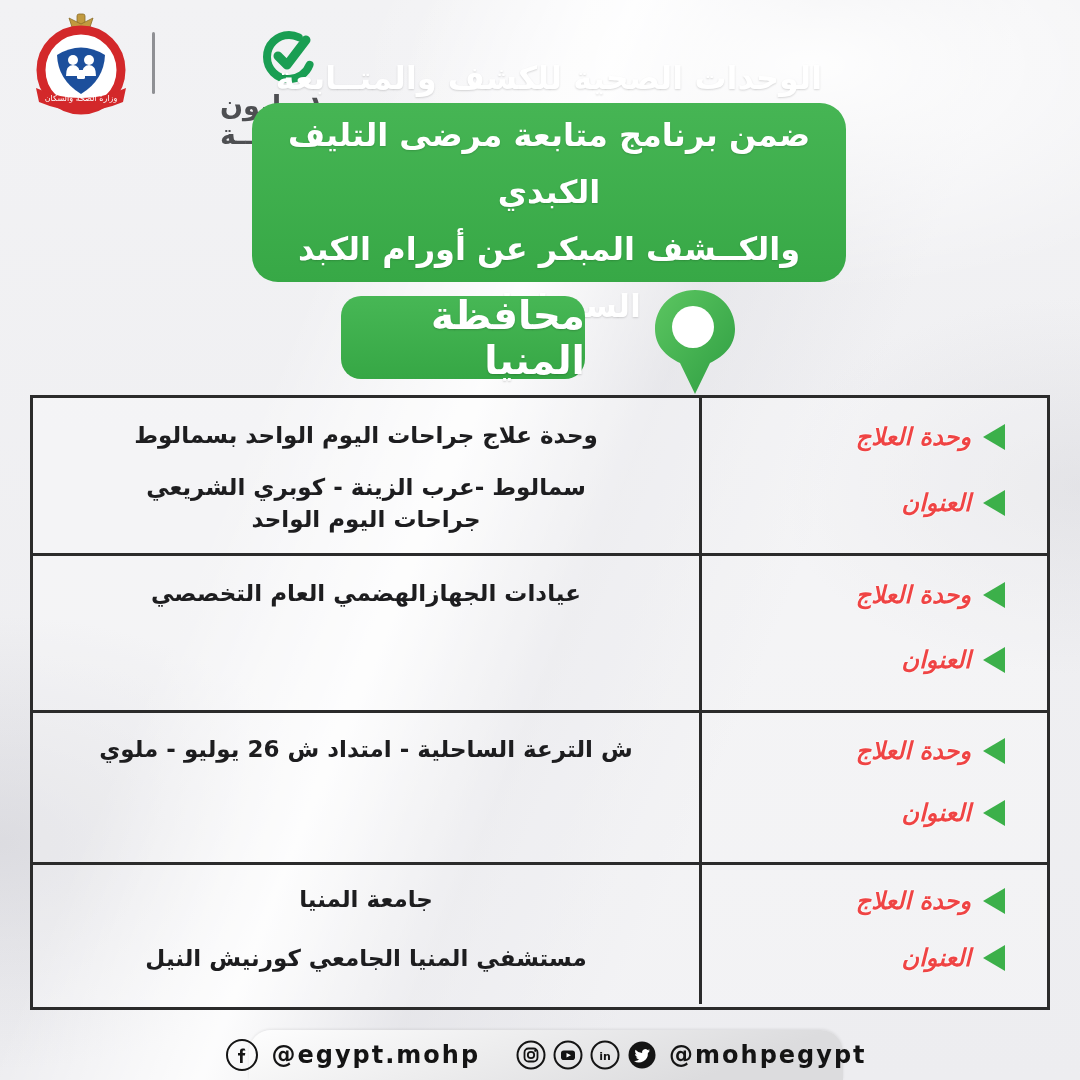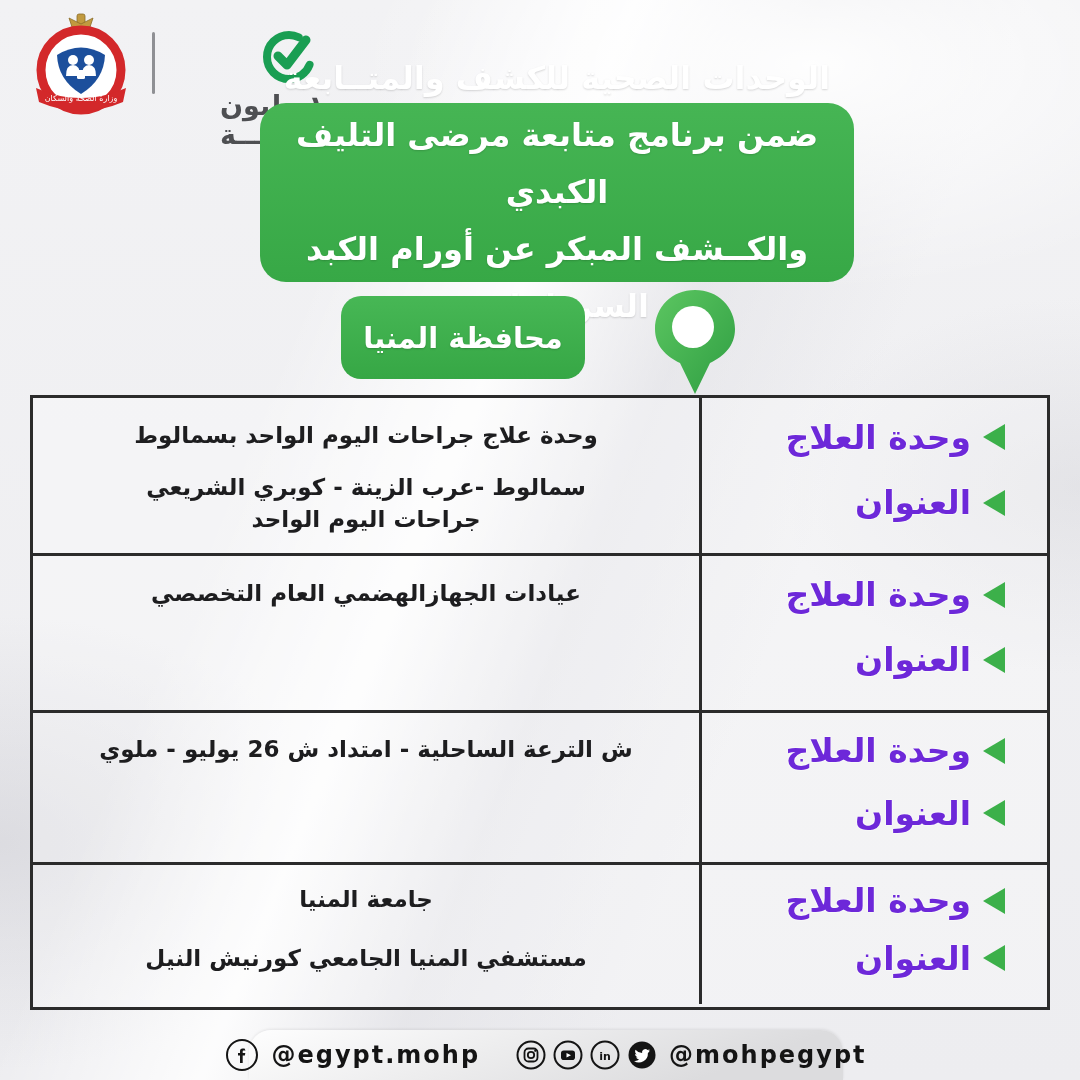--- a/index.html
+++ b/index.html
@@ -18,33 +18,33 @@
   
   .ministry-logo{left:24px;top:10px;width:114px;height:108px;}
   .brand-divider{left:152px;top:32px;width:3px;height:62px;background:#8f9094;border-radius:2px;}
   .brand{left:220px;top:24px;display:flex;align-items:center;gap:4px;flex-direction:column;}
   .brand-text{display:flex;flex-direction:column;line-height:1.15;color:#4e4f52;font-weight:bold;}
   .brand-line1{font-size:27px;direction:ltr;letter-spacing:1px;}
   .brand-line2{font-size:27px;margin-top:-2px;}
 
   
   .title-banner{
-    left:260px;top:103px;width:594px;height:179px;
+    left:252px;top:103px;width:594px;height:179px;
     background:linear-gradient(#46b554,#37a846);
     border-radius:26px;color:#fff;text-align:center;
     display:flex;flex-direction:column;justify-content:center;
     direction:rtl;font-weight:bold;font-size:32px;line-height:57px;
     text-shadow:0 1px 2px rgba(0,0,0,.15);
   }
 
   
   .gov-pill{
     left:341px;top:296px;width:244px;height:83px;
     background:linear-gradient(#47b755,#36a745);
-    border-radius:20px;color:#fff;direction:rtl;font-weight:bold;font-size:29px;
+    border-radius:20px;color:#fff;direction:rtl;font-weight:bold;font-size:39px;
     display:flex;align-items:center;justify-content:center;
     text-shadow:0 1px 2px rgba(0,0,0,.18);
   }
   .pin{left:648px;top:286px;width:94px;height:112px;}
 
   
   .units-table{
     left:30px;top:395px;width:1020px;height:615px;
     border:3px solid #2b2b2b;box-sizing:border-box;direction:rtl;
     background:rgba(255,255,255,.30);
@@ -59,22 +59,23 @@
     border-left:3px solid #2b2b2b;box-sizing:border-box;
     display:grid;grid-template-rows:1fr 1.25fr;padding:10px 42px 14px 10px;
   }
   .label-line{display:flex;align-items:center;gap:12px;}
   .arrow{
     width:0;height:0;flex:0 0 auto;
     border-top:13px solid transparent;border-bottom:13px solid transparent;
     border-right:22px solid #3cb04a;
   }
   .label-text{
-    color:#6d28d9;font-weight:bold;font-size:33px;
+    color:#ef4444;font-weight:bold;font-size:24px;
     text-shadow:0 0 2px #fff,0 0 2px #fff;
+    font-style:italic;
   }
   .values-cell{
     display:grid;grid-template-rows:1fr 1.25fr;align-items:center;
     padding:8px 18px 12px 18px;box-sizing:border-box;
   }
   .value{
     color:#1d1d1f;font-weight:bold;font-size:23px;text-align:center;
     white-space:pre-line;line-height:1.38;
   }
 

